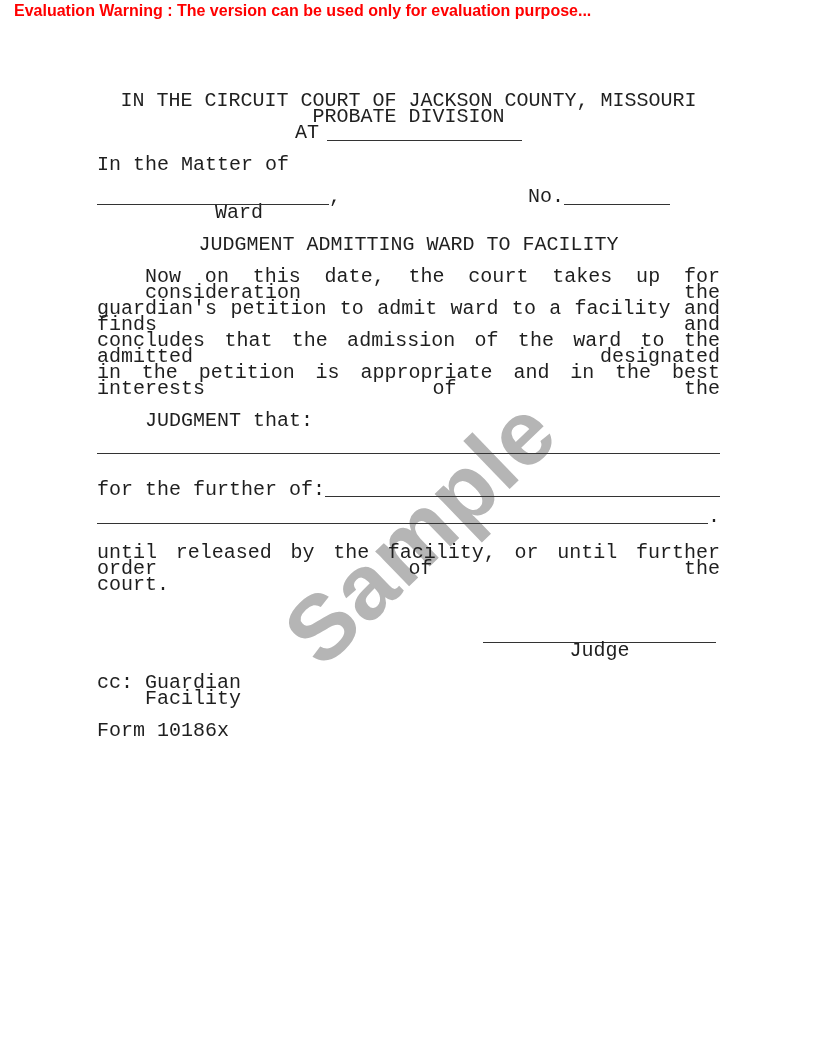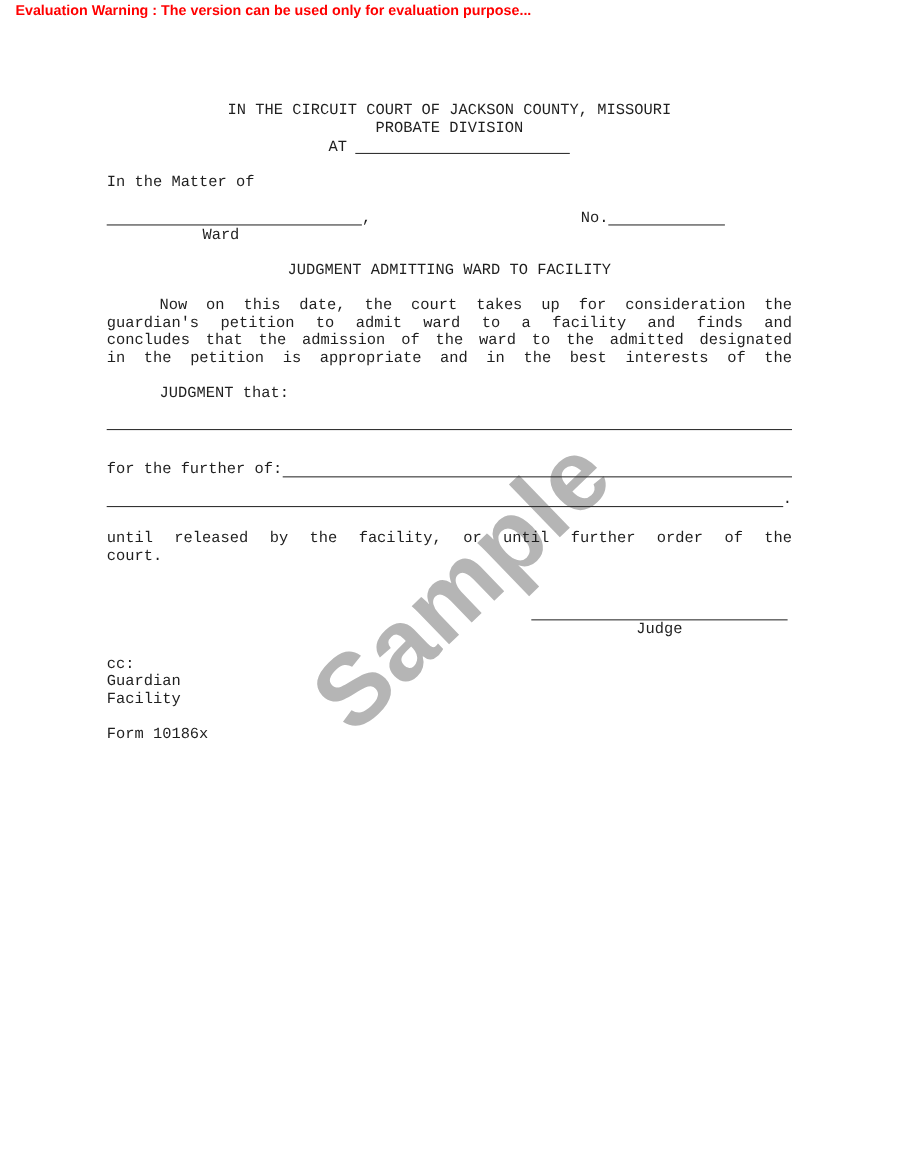--- a/index.html
+++ b/index.html
@@ -8,36 +8,36 @@
     width: 816px; height: 1056px;
     position: relative;
     overflow: hidden;
     font-family: "Liberation Mono", "DejaVu Sans Mono", monospace;
     color: #1f1f1f;
   }
 
   .eval-warning {
     position: absolute; left: 14px; top: 2px;
     font-family: "Liberation Sans", "DejaVu Sans", sans-serif;
-    font-size: 13px; font-weight: 700; color: #ff0000;
+    font-size: 16px; font-weight: 700; color: #ff0000;
     white-space: nowrap; z-index: 3;
   }
 
   .watermark {
     position: absolute; left: 420px; top: 532px;
     transform: translate(-50%, -50%) rotate(-44deg);
     font-family: "Liberation Sans", "DejaVu Sans", sans-serif;
     font-weight: 700; font-size: 92px; letter-spacing: 1px;
     color: #b5b5b5; z-index: 0; white-space: nowrap;
     user-select: none;
   }
 
   .doc {
     position: absolute; left: 97px; top: 93px; width: 623px;
-    font-size: 14px; line-height: 16px; z-index: 1;
+    font-size: 20px; line-height: 16px; z-index: 1;
   }
 
   .center { text-align: center; }
   .row    { position: relative; height: 16px; }
 
   
   .ul {
     display: inline-block; height: 12px;
     border-bottom: 1.5px solid #333;
     position: relative; top: 3px;
@@ -55,29 +55,29 @@
   .rule-row { height: 16px; border-bottom: 1.5px solid #333; }
 
   .flexline { display: flex; align-items: stretch; height: 16px; }
   .fillrule { flex: 1; border-bottom: 1.5px solid #333; margin-bottom: 1px; }
 
   .mt16 { margin-top: 16px; }
 
   .caption-left { display: inline-block; }
   .no-block { position: absolute; left: 431px; top: 0; white-space: nowrap; }
 
-  .ward-indent { margin-left: 87px; }
+  .ward-indent { margin-left: 118px; }
 
   .judge-block {
     width: 233px; margin-left: auto; margin-right: 4px; margin-top: 49px;
     border-top: 1.5px solid #333;
     text-align: center;
   }
 
-  .cc-row { display: flex; margin-top: 16px; flex-direction: column; }
+  .cc-row { display: flex; margin-top: 16px; }
   .cc-label { width: 48px; }
 </style>
 </head>
 <body>
 
 <div class="eval-warning">Evaluation Warning : The version can be used only for evaluation purpose...</div>
 
 <div class="watermark">Sample</div>
 
 <div class="doc">

